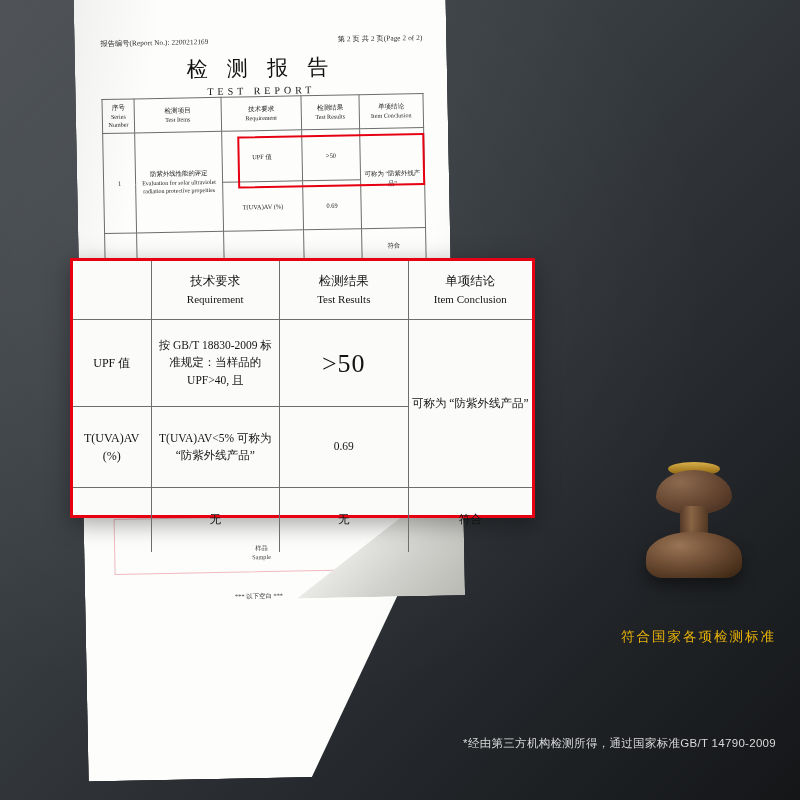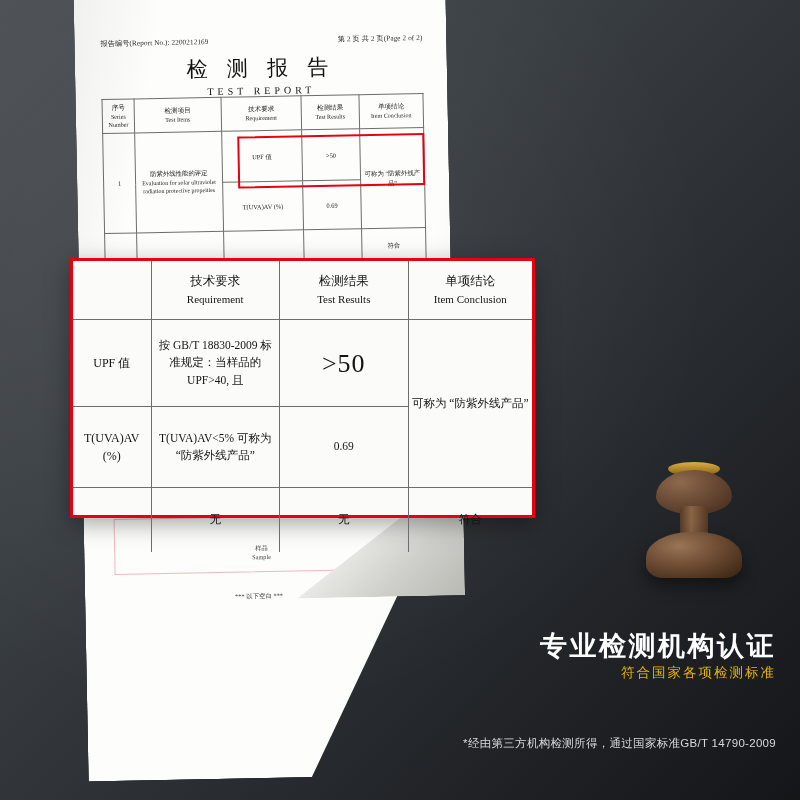--- a/index.html
+++ b/index.html
@@ -491,17 +491,16 @@
   </div>
 
   <div class="stamp">
     <div class="ring"></div>
     <div class="head"></div>
     <div class="neck"></div>
     <div class="base"></div>
   </div>
 
   <div class="promo">
-    <div class="line1">专业检测机构认证</div>
     <div class="line2">符合国家各项检测标准</div>
     <div class="line3">*经由第三方机构检测所得，通过国家标准GB/T 14790-2009</div>
   </div>
 </div>
 
 </body></html>

